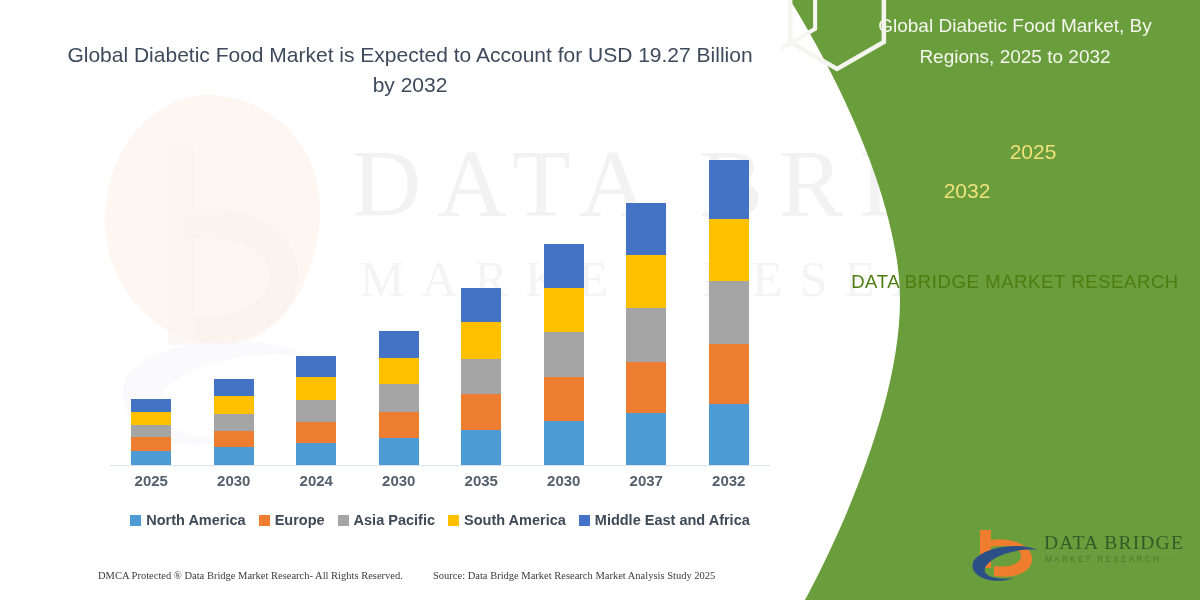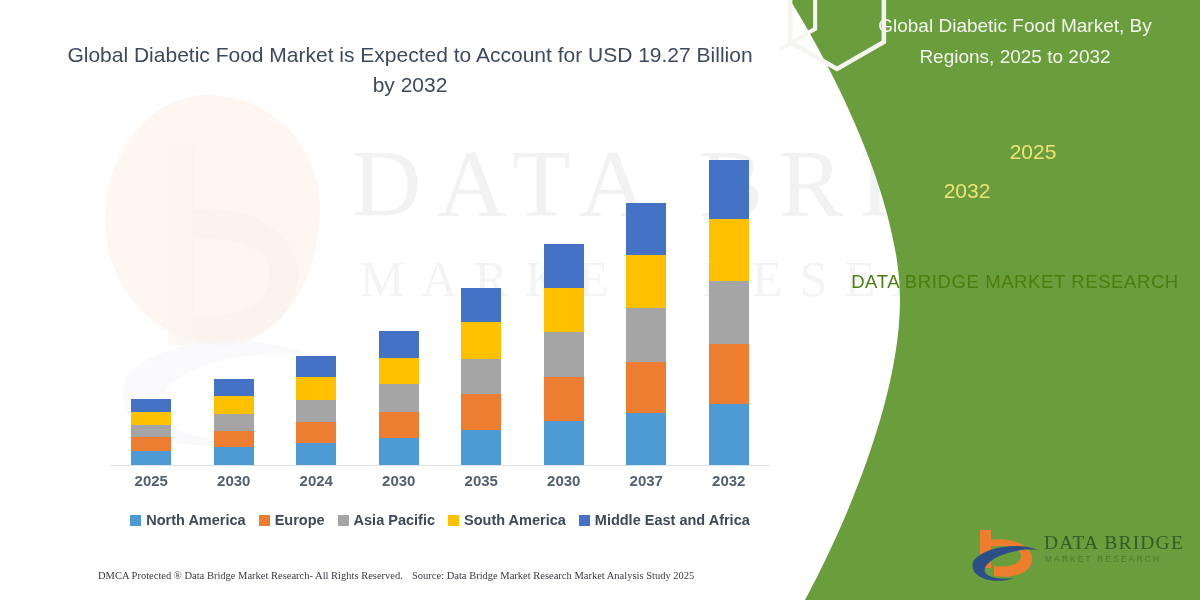--- a/index.html
+++ b/index.html
@@ -148,21 +148,21 @@
   #footer-left {
     position: absolute;
     left: 98px; top: 570px;
     font-family: "Liberation Serif", serif;
     font-size: 10.5px;
     color: #3a3a44;
     white-space: nowrap;
   }
   #footer-right {
     position: absolute;
-    left: 412px; top: 570px;
+    left: 433px; top: 570px;
     font-family: "Liberation Serif", serif;
     font-size: 10.5px;
     color: #3a3a44;
     white-space: nowrap;
   }
 
   
   #green-panel {
     position: absolute;
     right: 0; top: 0;

